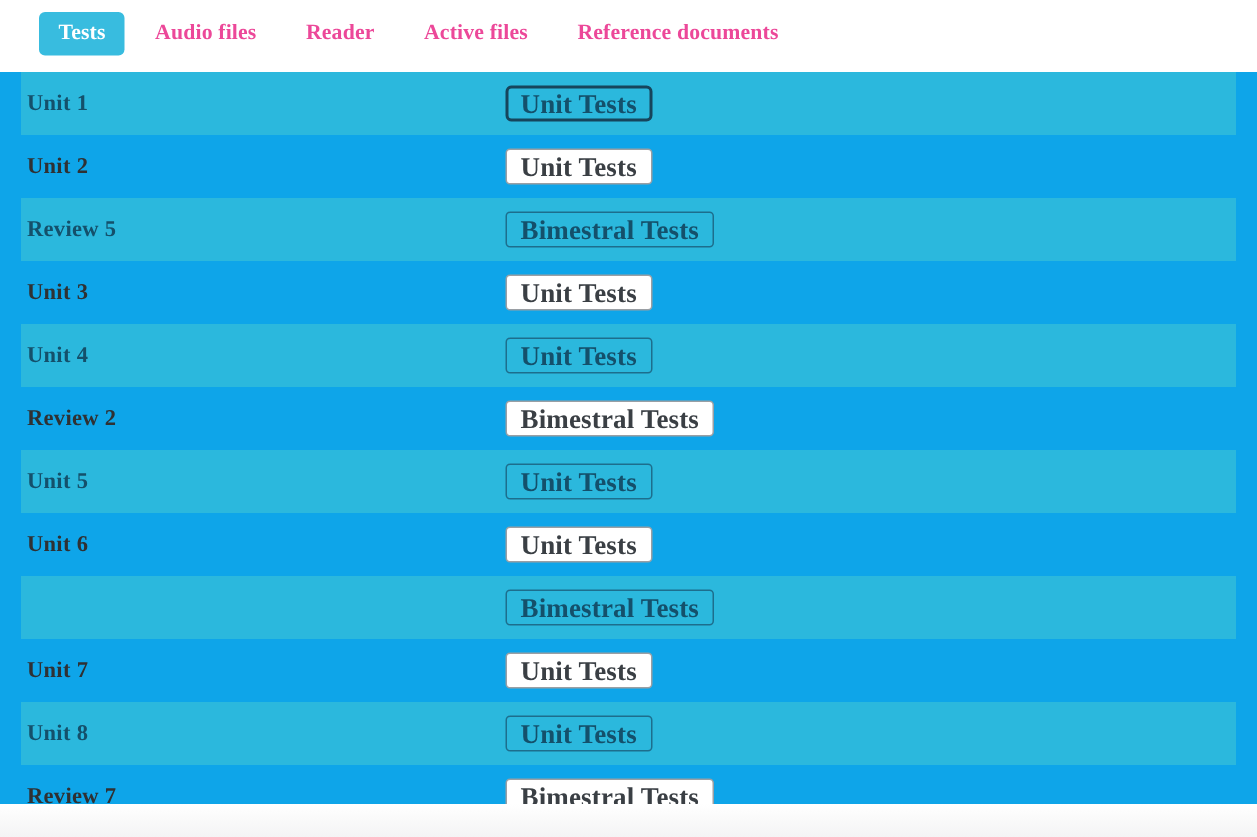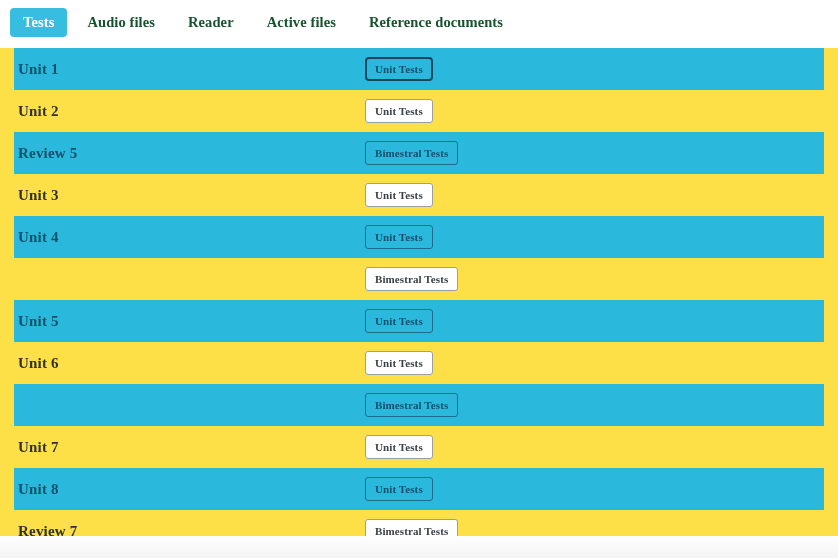--- a/index.html
+++ b/index.html
@@ -23,36 +23,36 @@
 
   
   .tabbar {
     position: absolute;
     left: 0;
     top: 0;
     width: 838px;
     height: 44px;
     display: flex;
     align-items: center;
-    padding-left: 10px;
+    padding-left: 26px;
     background: #ffffff;
   }
 
   .tab {
     display: inline-flex;
     align-items: center;
     justify-content: center;
     height: 29px;
     padding: 0 13px;
     margin-right: 7px;
     font-family: "Liberation Serif", "DejaVu Serif", serif;
     font-size: 14.5px;
     font-weight: bold;
     letter-spacing: 0.1px;
-    color: #14532d;
+    color: #ec4899;
     border-radius: 4px;
     white-space: nowrap;
     cursor: pointer;
     user-select: none;
   }
 
   .tab.active {
     background: #38bcdf;
     color: #ffffff;
   }
@@ -62,21 +62,21 @@
     position: absolute;
     left: 0;
     top: 48px;
     width: 838px;
   }
 
   .row {
     position: relative;
     height: 42px;
     width: 838px;
-    background: #fde047;
+    background: #0ea5e9;
   }
 
   .row .rowbg {
     position: absolute;
     left: 14px;
     top: 0;
     width: 810px;
     height: 42px;
     background: transparent;
   }
@@ -112,28 +112,27 @@
   .test-btn {
     display: inline-flex;
     align-items: center;
     justify-content: center;
     height: 24px;
     padding: 0 9px;
     background: #ffffff;
     border: 1px solid #9a9fa4;
     border-radius: 3px;
     font-family: "Liberation Serif", "DejaVu Serif", serif;
-    font-size: 11px;
+    font-size: 18px;
     font-weight: bold;
     letter-spacing: 0.1px;
     color: #3a3f44;
     white-space: nowrap;
     cursor: pointer;
     user-select: none;
-    margin-left: 28px;
   }
 
   .row.highlight .test-btn {
     background: transparent;
     border: 1px solid #1d6e8d;
     color: #14506b;
   }
 
   .row.highlight .test-btn.focused {
     border: 2px solid #16455c;
@@ -186,20 +185,21 @@
         <div class="row-label">Unit 3</div>
         <div class="row-action"><div class="test-btn">Unit Tests</div></div>
       </div>
       <div class="row highlight">
         <div class="rowbg"></div>
         <div class="row-label">Unit 4</div>
         <div class="row-action"><div class="test-btn">Unit Tests</div></div>
       </div>
       <div class="row">
         <div class="rowbg"></div>
+        <div class="row-label">Review 2</div>
         <div class="row-action"><div class="test-btn">Bimestral Tests</div></div>
       </div>
       <div class="row highlight">
         <div class="rowbg"></div>
         <div class="row-label">Unit 5</div>
         <div class="row-action"><div class="test-btn">Unit Tests</div></div>
       </div>
       <div class="row">
         <div class="rowbg"></div>
         <div class="row-label">Unit 6</div>

